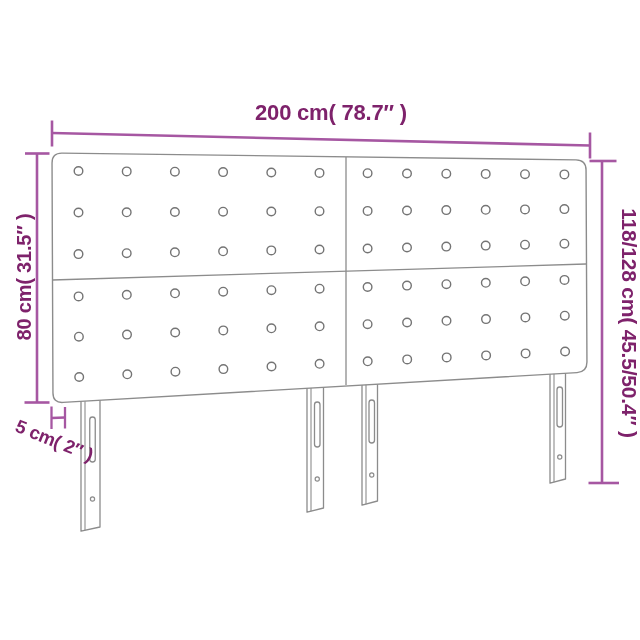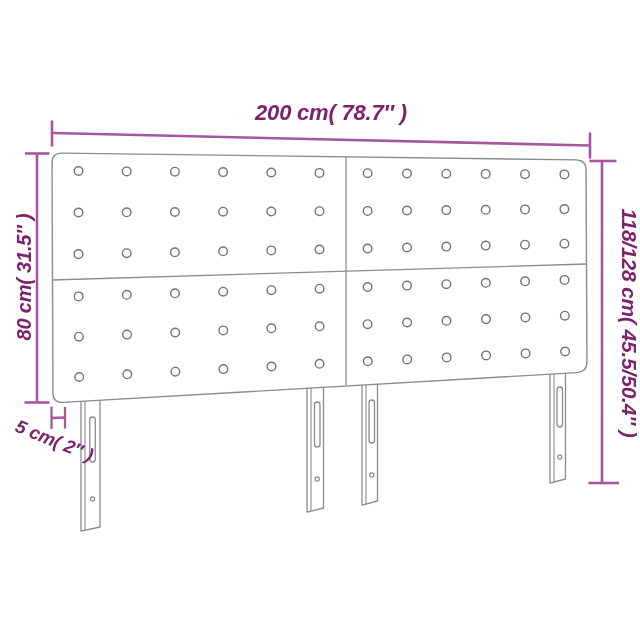--- a/index.html
+++ b/index.html
@@ -1,17 +1,17 @@
 <!DOCTYPE html>
 <html><head>
 <meta charset="utf-8">
 <style>
   html,body{margin:0;padding:0;background:#ffffff;}
   body{width:640px;height:640px;overflow:hidden;}
-  .stage{width:640px;height:591px;position:relative;font-style:italic;}
+  .stage{width:640px;height:591px;position:relative;}
   svg{display:block;}
   .dim-label{
     font-family:"Liberation Sans","DejaVu Sans",sans-serif;
     font-weight:700;
     letter-spacing:-0.2px;
   }
 </style>
 </head>
 <body>
 

